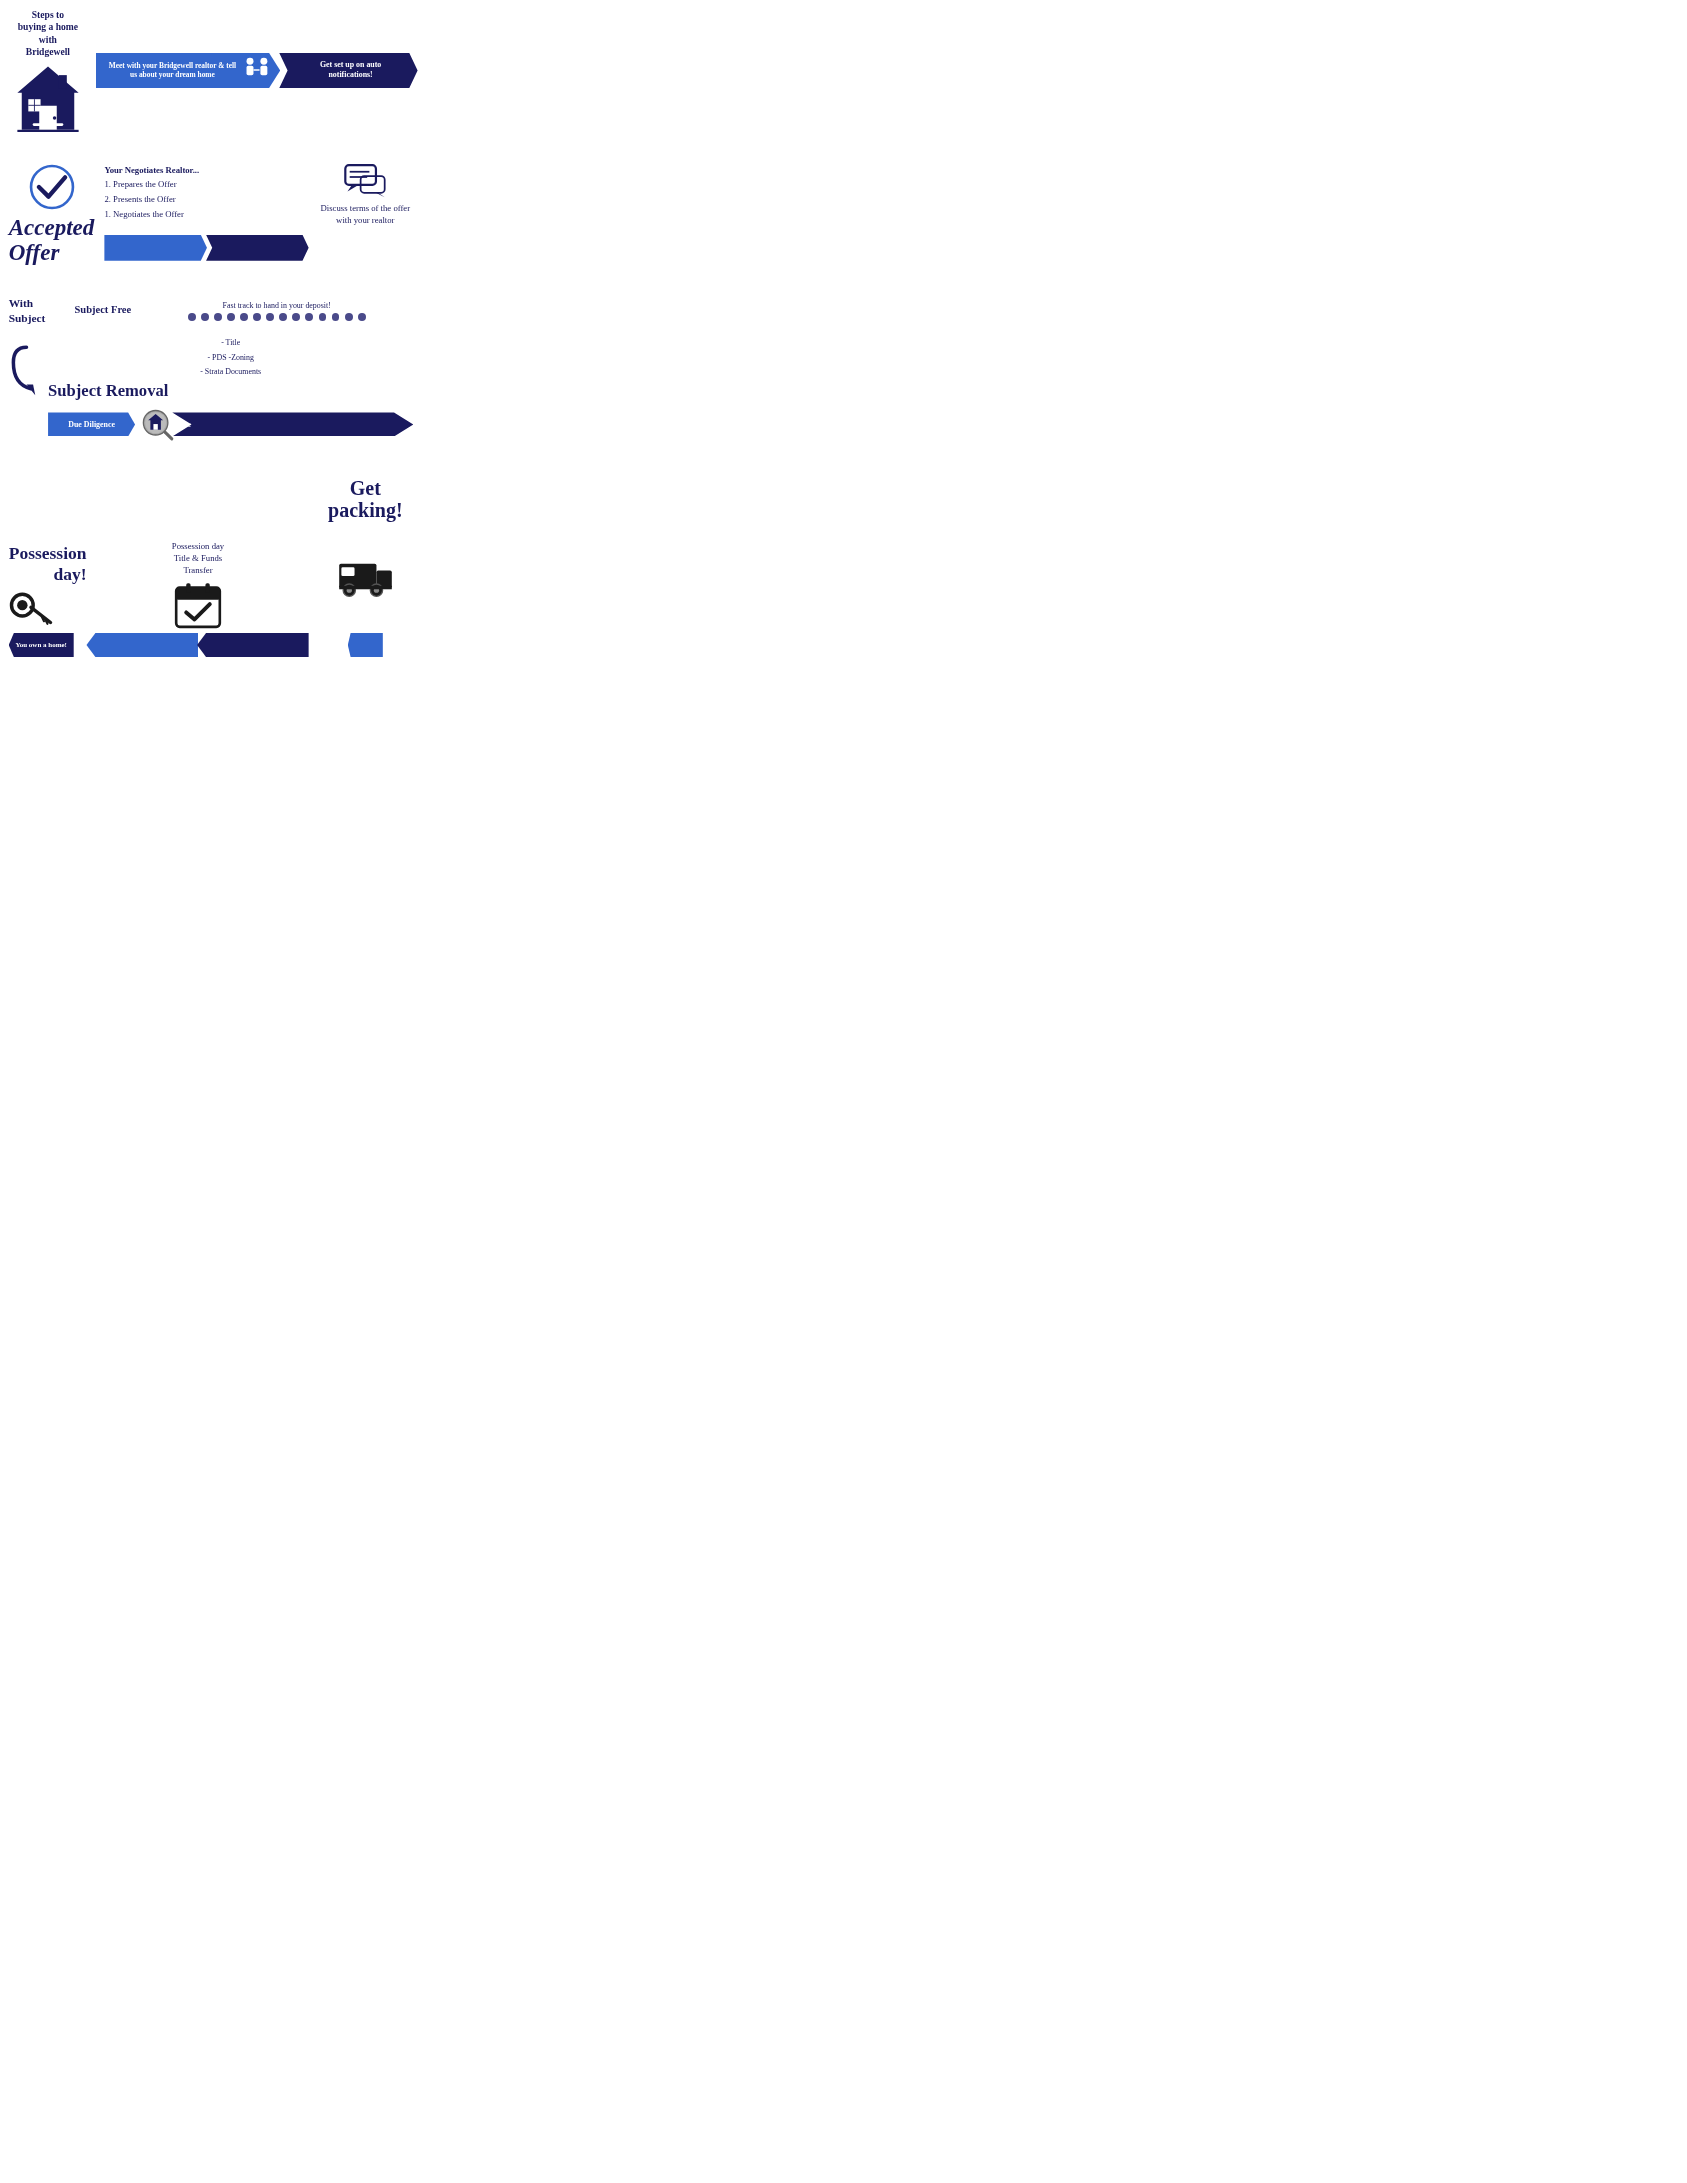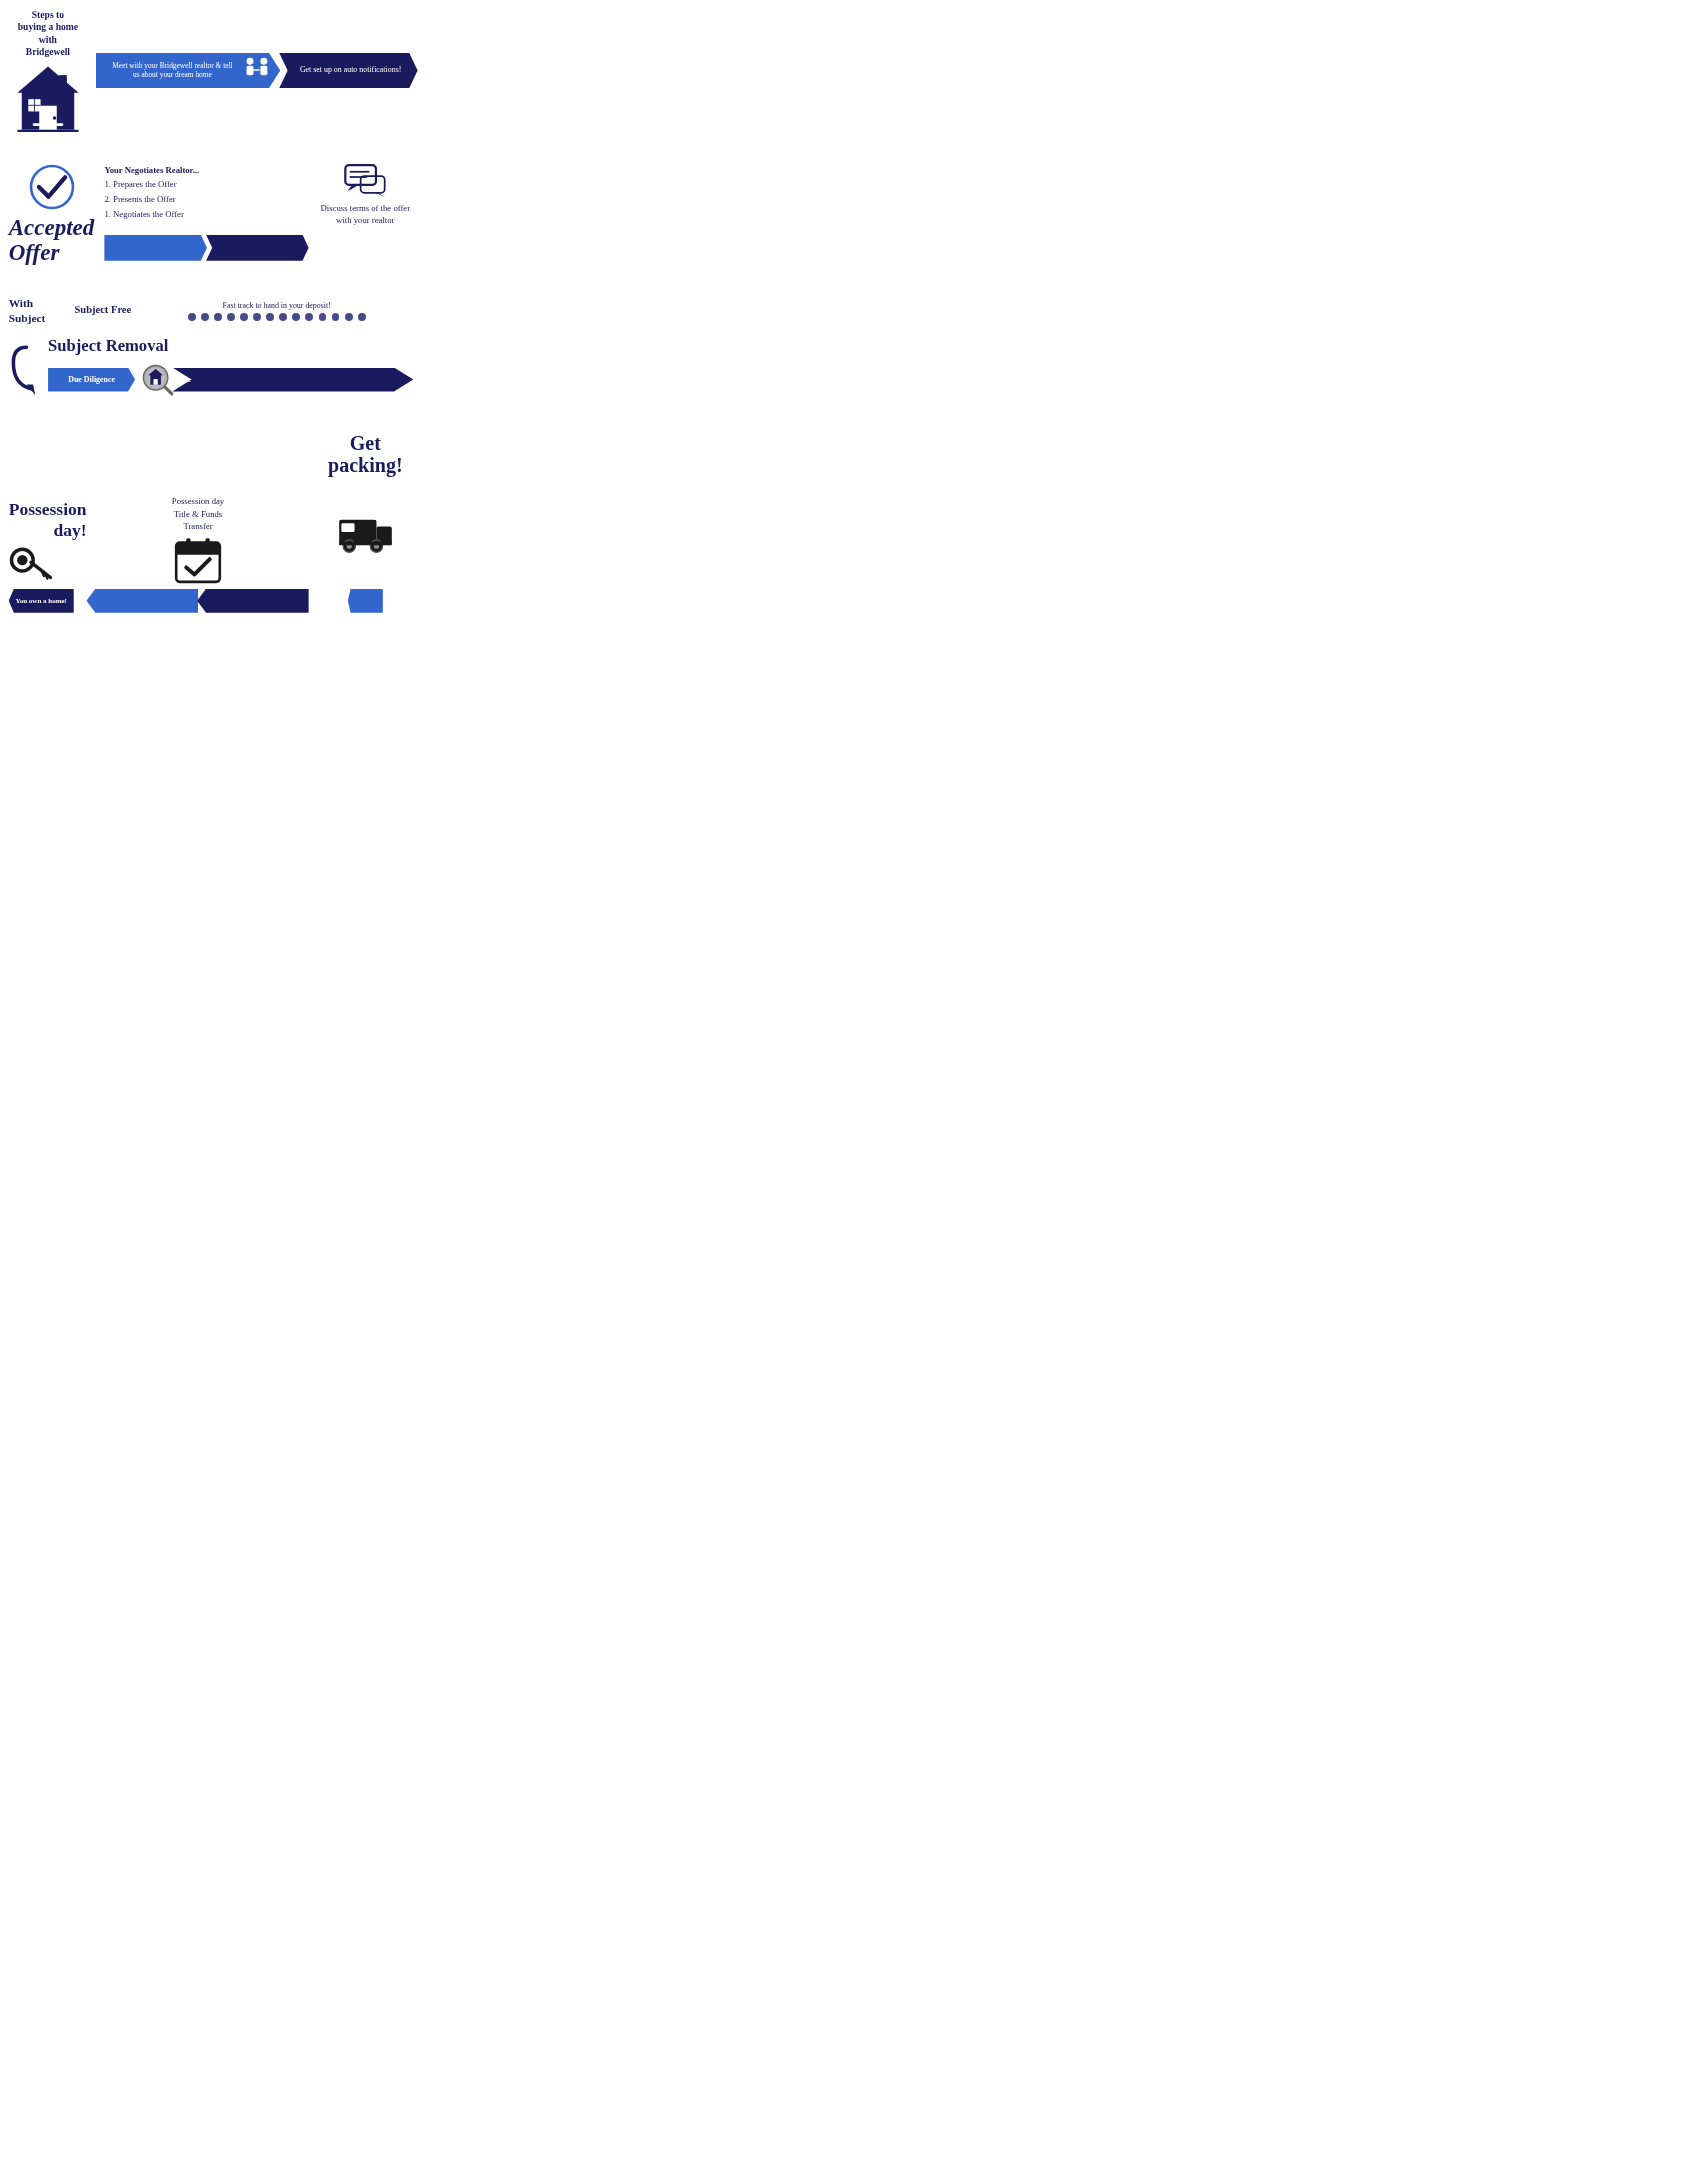--- a/index.html
+++ b/index.html
@@ -51,20 +51,21 @@
 
     .arrow-step {
       display: flex;
       align-items: center;
       justify-content: center;
       position: relative;
       height: 35px;
       flex: 1;
       clip-path: polygon(0% 0%, 94% 0%, 100% 50%, 94% 100%, 0% 100%, 6% 50%);
       margin-left: -0.9px;
+      font-weight: bold;
     }
 
     .arrow-step-first {
       clip-path: polygon(0% 0%, 94% 0%, 100% 50%, 94% 100%, 0% 100%);
       margin-left: 4.4px;
     }
 
     .arrow-blue {
       background: #3366cc;
     }
@@ -603,20 +604,25 @@
   </div>
 
   <div class="subject-removal-row">
 
     <svg class="curved-arrow" viewBox="0 0 80 120">
       <path d="M 40,5 Q 10,5 10,40 Q 10,90 50,100" fill="none" stroke="#1a1a5e" stroke-width="8" stroke-linecap="round"></path>
       <polygon points="40,90 60,115 55,90" fill="#1a1a5e"></polygon>
     </svg>
 
     <div class="subject-removal-center">
+      <div class="title-list">
+        <div>- Title</div>
+        <div>- PDS -Zoning</div>
+        <div>- Strata Documents</div>
+      </div>
       <div class="subject-removal-title">Subject Removal</div>
       <div class="subject-removal-arrow-row">
         <div class="sr-arrow-blue">
           <span class="sr-arrow-blue-text">Due Diligence</span>
         </div>
 
         <svg class="magnify-icon" viewBox="0 0 80 80">
 
           <circle cx="38" cy="36" r="28" fill="#aaa" stroke="#666" stroke-width="3"></circle>
           <circle cx="38" cy="36" r="24" fill="#bbb"></circle>

